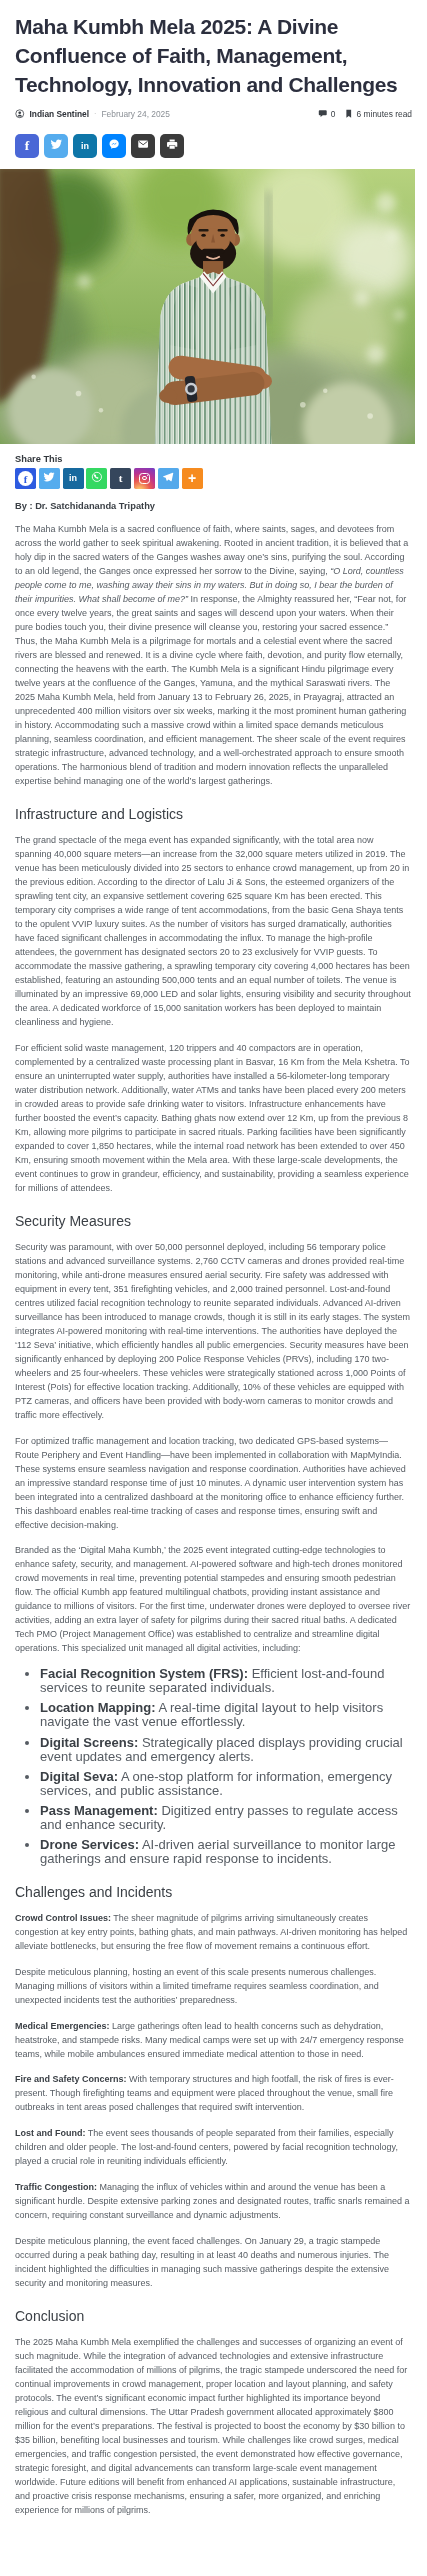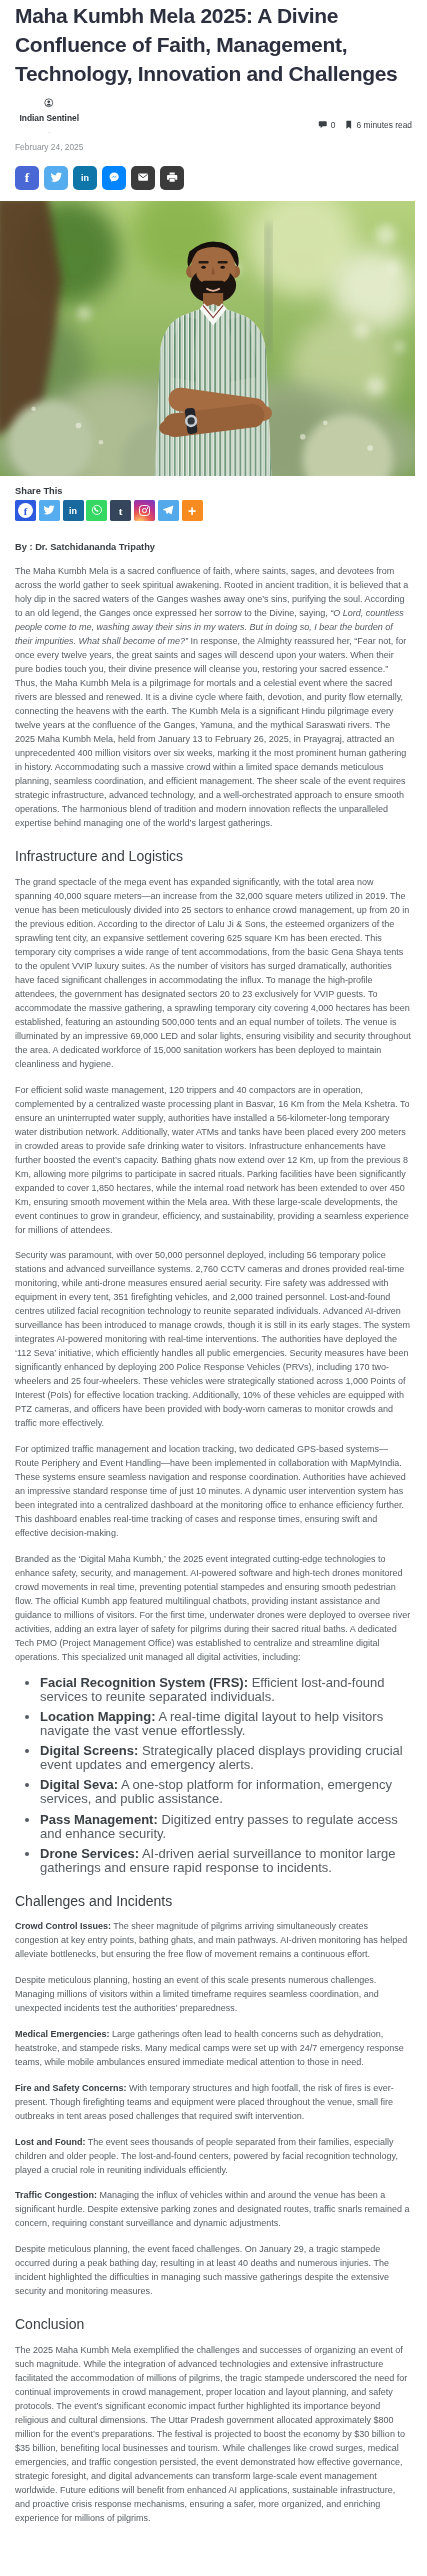--- a/index.html
+++ b/index.html
@@ -3,28 +3,28 @@
 <meta charset="utf-8">
 <style>
   * { box-sizing: border-box; margin: 0; padding: 0; }
   html,body { background:#fff; }
   body { font-family:"Liberation Sans", sans-serif; }
   .page { width:427px; height:2576px; overflow:hidden; background:#fff; position:relative; }
   .inner { padding:0 15px; }
 
   
   h1.article-title {
-    padding-top:1px; max-width:392px;
+    padding-top:12px; max-width:392px;
     font-size:21px; line-height:29px; font-weight:700;
     color:#2c2f3e; letter-spacing:-0.3px;
   }
 
   
   .meta-row { margin-top:10px; display:flex; align-items:center; justify-content:space-between; max-width:397px; }
-  .meta-left { display:flex; align-items:center; gap:5px; font-size:8.4px;flex-direction:column; }
+  .meta-left { display:flex; gap:5px; font-size:8.4px; }
   .meta-author { font-weight:700; color:#2e3238; }
   .meta-dot { color:#c2c2c2; font-size:7.3px; }
   .meta-date { color:#8b9096; }
   .meta-right { display:flex; align-items:center; gap:9px; font-size:8.4px; color:#3b4046; }
   .meta-item { display:flex; align-items:center; gap:2.8px; }
   .micon { width:9.5px; height:9.5px; display:inline-block; }
 
   
   .share-row-top { margin-top:14.6px; display:flex; gap:5px; }
   .share-btn { width:24px; height:24px; border-radius:5px; display:flex; align-items:center; justify-content:center; cursor:pointer; }
@@ -48,21 +48,21 @@
   .fb-circle { width:15px; height:15px; background:#fff; border-radius:50%; display:flex; align-items:center; justify-content:center; }
   .fb-circle span { color:#2d5be0; font-weight:700; font-size:10.7px; font-family:"Liberation Serif", serif; position:relative; top:0.6px; }
   .li-text { color:#fff; font-weight:700; font-size:9px;text-align:right; }
   .tu-text { color:#fff; font-weight:700; font-size:11.2px; font-family:"Liberation Serif", serif; }
   .plus-text { color:#fff; font-weight:700; font-size:14px; line-height:1; }
   .ig-glyph { width:10.7px; height:10.7px; border:1.1px solid #fff; border-radius:3.4px; position:relative; }
   .ig-glyph .ig-lens { position:absolute; left:2px; top:2px; width:4.5px; height:4.5px; border:1.1px solid #fff; border-radius:50%; }
   .ig-glyph .ig-dot { position:absolute; right:0.8px; top:0.8px; width:1.4px; height:1.4px; background:#fff; border-radius:50%; }
 
   
-  .byline { margin-top:21px; font-size:9.3px; font-weight:600; color:#3b4046; }
+  .byline { margin-top:12px; font-size:9.3px; font-weight:600; color:#3b4046; }
   .article-body { max-width:398px; }
   .article-body p { margin-top:11.8px; font-size:9px; line-height:14px; color:#565c63; }
   .article-body p em { font-style:italic; }
   .article-body h2 { margin-top:19px; font-size:14px; line-height:14px; font-weight:400; color:#3b4046; }
   .article-body strong { color:#3b4046; font-weight:700; }
   .article-body ul { margin-top:11.8px; padding-left:25px; }
   .article-body li { margin-top:6.2px; font-size:13px; line-height:14px; color:#565c63; }
 </style>
 </head>
 <body>
@@ -273,20 +273,21 @@
 
     <div class="byline">By : Dr. Satchidananda Tripathy</div>
 
     <div class="article-body">
       <p><span>The Maha Kumbh Mela is a sacred confluence of faith, where saints, sages, and devotees from across the world gather to seek spiritual awakening. Rooted in ancient tradition, it is believed that a holy dip in the sacred waters of the Ganges washes away one’s sins, purifying the soul. According to an old legend, the Ganges once expressed her sorrow to the Divine, saying, </span><em>“O Lord, countless people come to me, washing away their sins in my waters. But in doing so, I bear the burden of their impurities. What shall become of me?”</em><span> In response, the Almighty reassured her, “Fear not, for once every twelve years, the great saints and sages will descend upon your waters. When their pure bodies touch you, their divine presence will cleanse you, restoring your sacred essence.” Thus, the Maha Kumbh Mela is a pilgrimage for mortals and a celestial event where the sacred rivers are blessed and renewed. It is a divine cycle where faith, devotion, and purity flow eternally, connecting the heavens with the earth. The Kumbh Mela is a significant Hindu pilgrimage every twelve years at the confluence of the Ganges, Yamuna, and the mythical Saraswati rivers. The 2025 Maha Kumbh Mela, held from January 13 to February 26, 2025, in Prayagraj, attracted an unprecedented 400 million visitors over six weeks, marking it the most prominent human gathering in history. Accommodating such a massive crowd within a limited space demands meticulous planning, seamless coordination, and efficient management. The sheer scale of the event requires strategic infrastructure, advanced technology, and a well-orchestrated approach to ensure smooth operations. The harmonious blend of tradition and modern innovation reflects the unparalleled expertise behind managing one of the world’s largest gatherings.</span></p>
 
       <h2>Infrastructure and Logistics</h2>
       <p>The grand spectacle of the mega event has expanded significantly, with the total area now spanning 40,000 square meters—an increase from the 32,000 square meters utilized in 2019. The venue has been meticulously divided into 25 sectors to enhance crowd management, up from 20 in the previous edition. According to the director of Lalu Ji &amp; Sons, the esteemed organizers of the sprawling tent city, an expansive settlement covering 625 square Km has been erected. This temporary city comprises a wide range of tent accommodations, from the basic Gena Shaya tents to the opulent VVIP luxury suites. As the number of visitors has surged dramatically, authorities have faced significant challenges in accommodating the influx. To manage the high-profile attendees, the government has designated sectors 20 to 23 exclusively for VVIP guests. To accommodate the massive gathering, a sprawling temporary city covering 4,000 hectares has been established, featuring an astounding 500,000 tents and an equal number of toilets. The venue is illuminated by an impressive 69,000 LED and solar lights, ensuring visibility and security throughout the area. A dedicated workforce of 15,000 sanitation workers has been deployed to maintain cleanliness and hygiene.</p>
       <p>For efficient solid waste management, 120 trippers and 40 compactors are in operation, complemented by a centralized waste processing plant in Basvar, 16 Km from the Mela Kshetra. To ensure an uninterrupted water supply, authorities have installed a 56-kilometer-long temporary water distribution network. Additionally, water ATMs and tanks have been placed every 200 meters in crowded areas to provide safe drinking water to visitors. Infrastructure enhancements have further boosted the event’s capacity. Bathing ghats now extend over 12 Km, up from the previous 8 Km, allowing more pilgrims to participate in sacred rituals. Parking facilities have been significantly expanded to cover 1,850 hectares, while the internal road network has been extended to over 450 Km, ensuring smooth movement within the Mela area. With these large-scale developments, the event continues to grow in grandeur, efficiency, and sustainability, providing a seamless experience for millions of attendees.</p>
 
+      <h2>Security Measures</h2>
       <p>Security was paramount, with over 50,000 personnel deployed, including 56 temporary police stations and advanced surveillance systems. 2,760 CCTV cameras and drones provided real-time monitoring, while anti-drone measures ensured aerial security. Fire safety was addressed with equipment in every tent, 351 firefighting vehicles, and 2,000 trained personnel. Lost-and-found centres utilized facial recognition technology to reunite separated individuals. Advanced AI-driven surveillance has been introduced to manage crowds, though it is still in its early stages. The system integrates AI-powered monitoring with real-time interventions. The authorities have deployed the ‘112 Seva’ initiative, which efficiently handles all public emergencies. Security measures have been significantly enhanced by deploying 200 Police Response Vehicles (PRVs), including 170 two-wheelers and 25 four-wheelers. These vehicles were strategically stationed across 1,000 Points of Interest (PoIs) for effective location tracking.  Additionally, 10% of these vehicles are equipped with PTZ cameras, and officers have been provided with body-worn cameras to monitor crowds and traffic more effectively.</p>
       <p>For optimized traffic management and location tracking, two dedicated GPS-based systems—Route Periphery and Event Handling—have been implemented in collaboration with MapMyIndia. These systems ensure seamless navigation and response coordination. Authorities have achieved an impressive standard response time of just 10 minutes. A dynamic user intervention system has been integrated into a centralized dashboard at the monitoring office to enhance efficiency further. This dashboard enables real-time tracking of cases and response times, ensuring swift and effective decision-making.</p>
 
       <p>Branded as the ‘Digital Maha Kumbh,’ the 2025 event integrated cutting-edge technologies to enhance safety, security, and management. AI-powered software and high-tech drones monitored crowd movements in real time, preventing potential stampedes and ensuring smooth pedestrian flow. The official Kumbh app featured multilingual chatbots, providing instant assistance and guidance to millions of visitors. For the first time, underwater drones were deployed to oversee river activities, adding an extra layer of safety for pilgrims during their sacred ritual baths. A dedicated Tech PMO (Project Management Office) was established to centralize and streamline digital operations. This specialized unit managed all digital activities, including:</p>
 
       <ul>
         <li><strong>Facial Recognition System (FRS):</strong><span> Efficient lost-and-found services to reunite separated individuals.</span></li>
         <li><strong>Location Mapping:</strong><span> A real-time digital layout to help visitors navigate the vast venue effortlessly.</span></li>
         <li><strong>Digital Screens:</strong><span> Strategically placed displays providing crucial event updates and emergency alerts.</span></li>
         <li><strong>Digital Seva:</strong><span> A one-stop platform for information, emergency services, and public assistance.</span></li>

